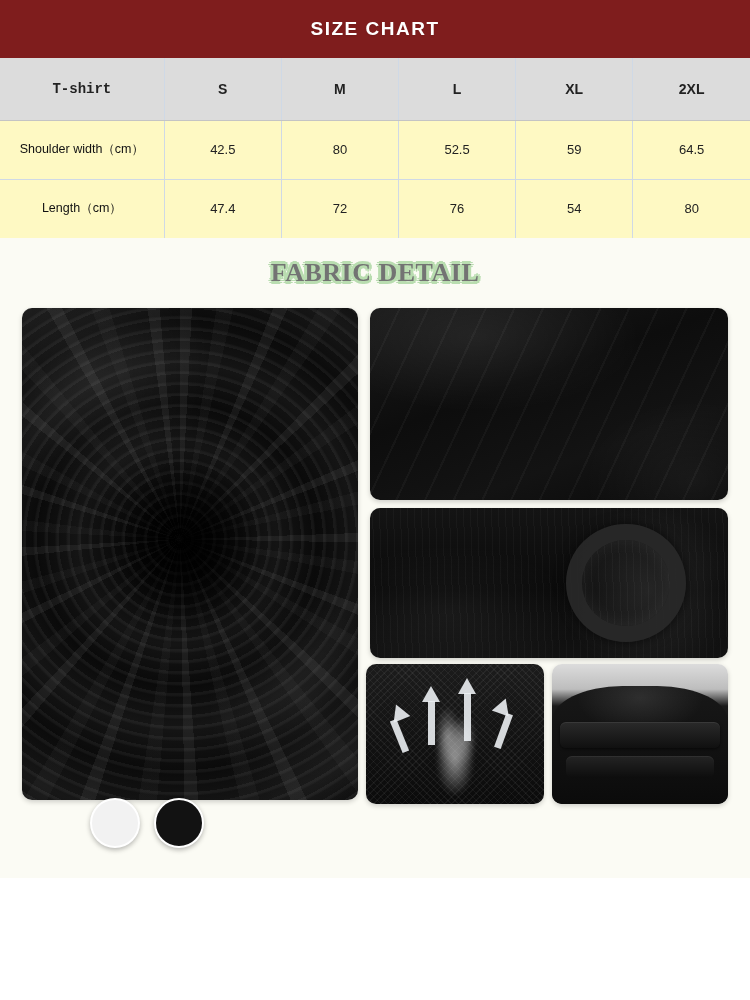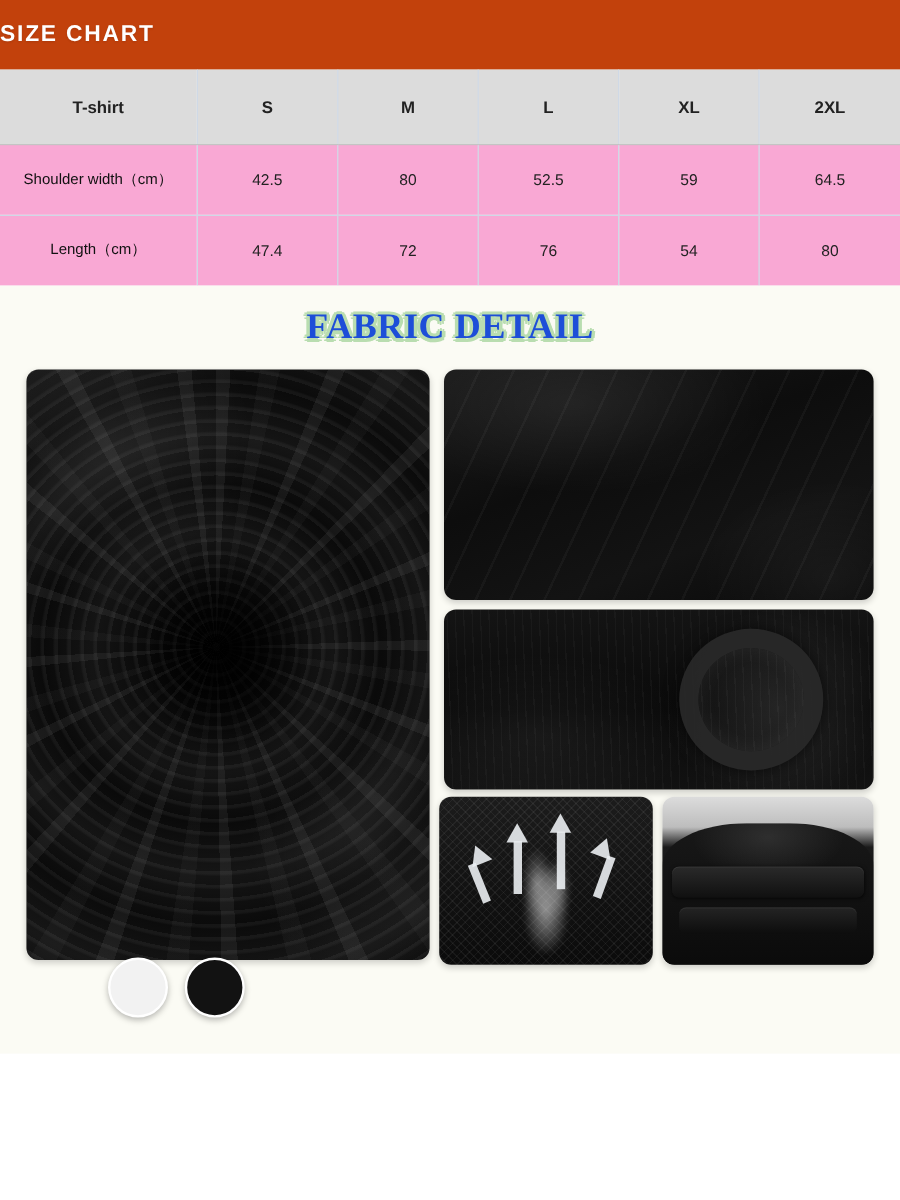--- a/index.html
+++ b/index.html
@@ -12,24 +12,24 @@
   }
   .page {
     width: 750px;
     height: 1000px;
     position: relative;
   }
 
   
   .size-header {
     height: 58px;
-    background: #c2410c;
+    background: #7f1d1d;
     display: flex;
     align-items: center;
-    justify-content: flex-start;
+    justify-content: center;
   }
   .size-header-title {
     color: #ffffff;
     font-size: 19px;
     font-weight: bold;
     letter-spacing: 1.5px;
     text-shadow: 0 1px 2px rgba(0,0,0,0.12);
   }
   table.size-table {
     width: 750px;
@@ -49,24 +49,24 @@
   table.size-table th:last-child, table.size-table td:last-child {
     border-right: none;
   }
   table.size-table thead th {
     height: 62px;
     background: #dcdcdc;
     font-weight: bold;
     font-size: 14px;
     border-bottom: 1px solid #c4c4c4;
   }
-  table.size-table thead th.head-first { font-size: 14px; }
+  table.size-table thead th.head-first { font-size: 14px; font-family: Liberation Mono, monospace; }
   table.size-table tbody td {
     height: 59px;
-    background: #f9a8d4;
+    background: #fef9c3;
   }
   table.size-table tbody td.row-label {
     font-size: 12.5px;
     color: #111111;
   }
   table.size-table tbody tr:last-child td { border-bottom: none; }
 
   
   .fabric-section {
     position: relative;
@@ -74,24 +74,24 @@
     background: #fbfbf4;
   }
   .fabric-title-wrap {
     height: 70px;
     display: flex;
     align-items: center;
     justify-content: center;
   }
   .fabric-title {
     font-family: "Liberation Serif", serif;
-    font-size: 30px;
+    font-size: 26px;
     font-weight: bold;
     letter-spacing: 0.5px;
-    color: #1d4ed8;
+    color: #737373;
     padding: 2px 10px;
     -webkit-text-stroke: 0px;
     text-shadow:
       -2px 0 #b9ddb0, 2px 0 #b9ddb0, 0 -2px #b9ddb0, 0 2px #b9ddb0,
       -2px -2px #b9ddb0, 2px -2px #b9ddb0, -2px 2px #b9ddb0, 2px 2px #b9ddb0,
       -3px 0 #b9ddb0, 3px 0 #b9ddb0, 0 -3px #b9ddb0, 0 3px #b9ddb0;
   }
 
   .photo-grid {
     position: relative;

